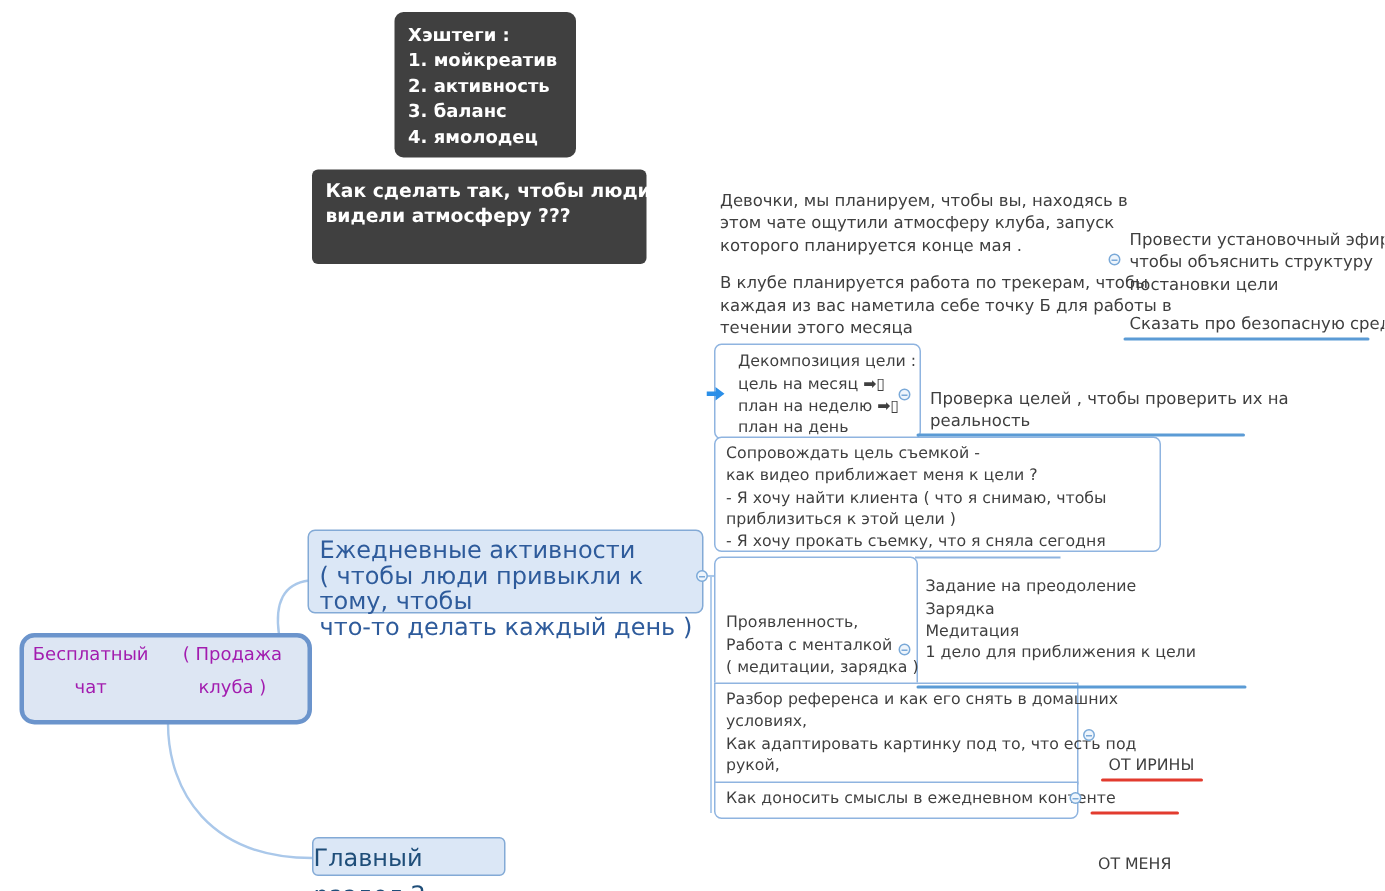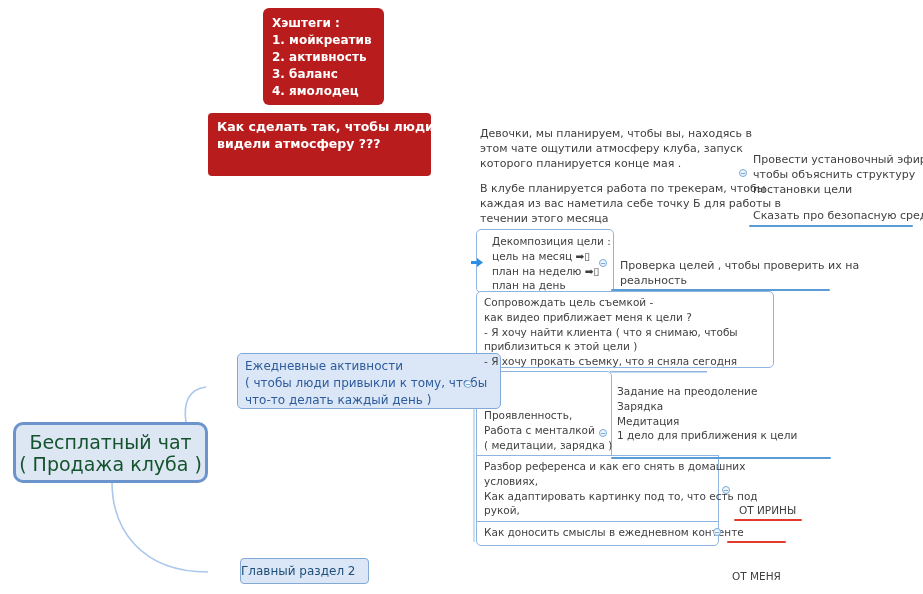--- a/index.html
+++ b/index.html
@@ -6,34 +6,34 @@
   #canvas{
     position:relative;width:923px;height:594px;overflow:hidden;
     font-family:"DejaVu Sans","Liberation Sans",sans-serif;
     background:#ffffff;
   }
   .abs{position:absolute;}
   svg.connectors{position:absolute;left:0;top:0;z-index:0;}
 
   
   .blue-box{
-    background:#b91c1c;color:#ffffff;font-weight:bold;
+    background:#404040;color:#ffffff;font-weight:bold;
     border-radius:6px;z-index:2;line-height:17px;font-size:12px;
   }
   .blue-box .ln{white-space:nowrap;}
 
   
   .root-box{
     background:#dde6f3;border:3px solid #6b94cc;border-radius:10px;
-    color:#14532d;font-size:19px;text-align:center;z-index:2;
-    display:flex;flex-direction:column;justify-content:center;line-height:22px;
+    color:#a21caf;font-size:12px;text-align:center;z-index:2;
+    display:flex;flex-direction:row;justify-content:center;line-height:22px;
   }
   .branch-box{
     background:#dbe7f6;border:1.5px solid #83aad6;border-radius:5px;
-    color:#2e5b9b;font-size:12px;z-index:2;line-height:17px;margin-left:32px;
+    color:#2e5b9b;font-size:16px;z-index:2;line-height:17px;
   }
 
   
   .topic-text{color:#3f3f3f;font-size:11px;line-height:15px;z-index:3;}
   .topic-text.small{font-size:10.5px;line-height:14.8px;}
   .topic-text .ln{white-space:nowrap;}
   .tbox{
     background:#ffffff;border:1.4px solid #8fb4e0;border-radius:5px;z-index:1;
   }
   .u-blue{height:2px;background:#5b9bd5;border-radius:1px;z-index:2;}

